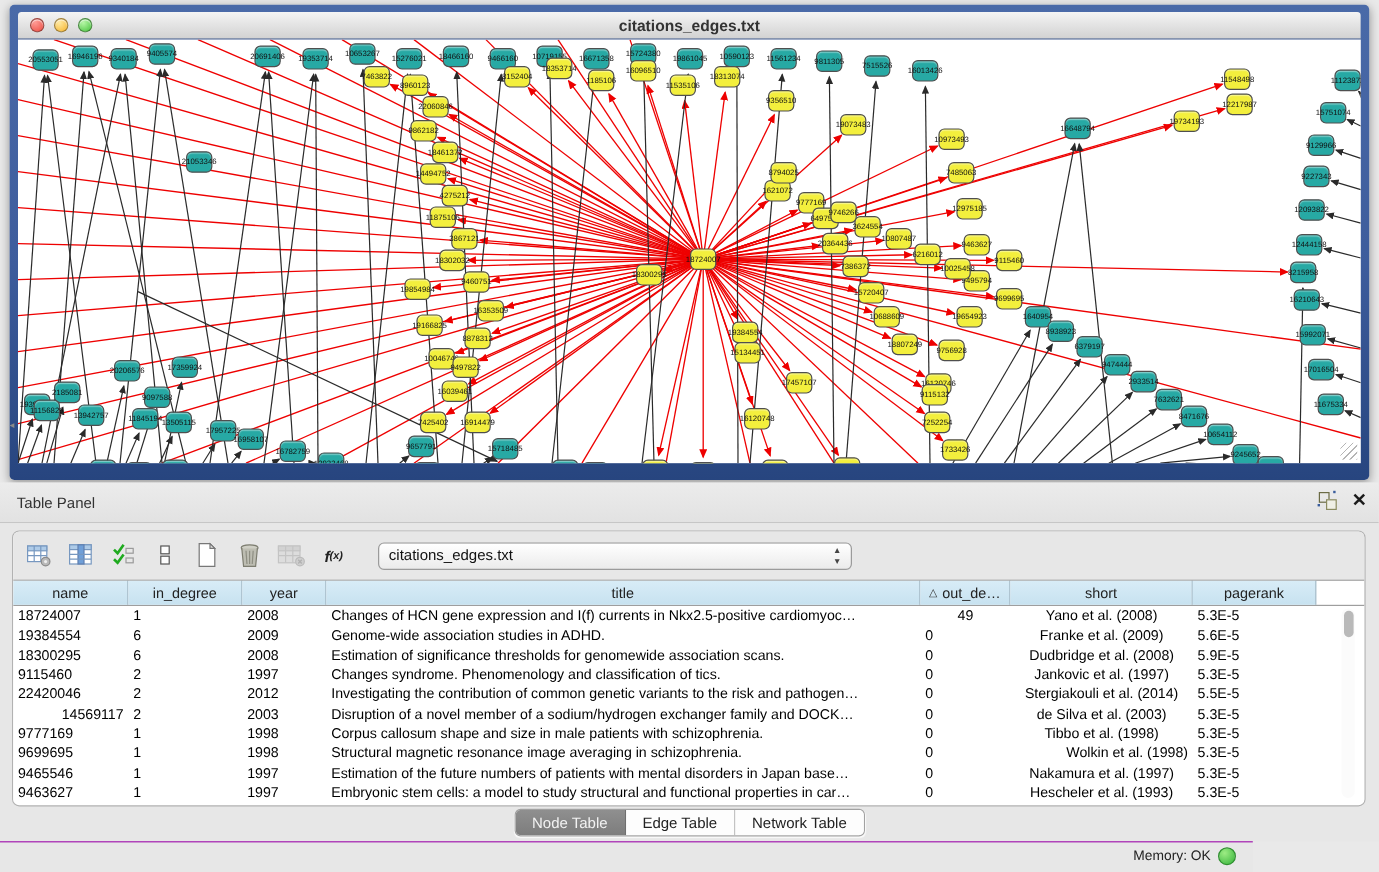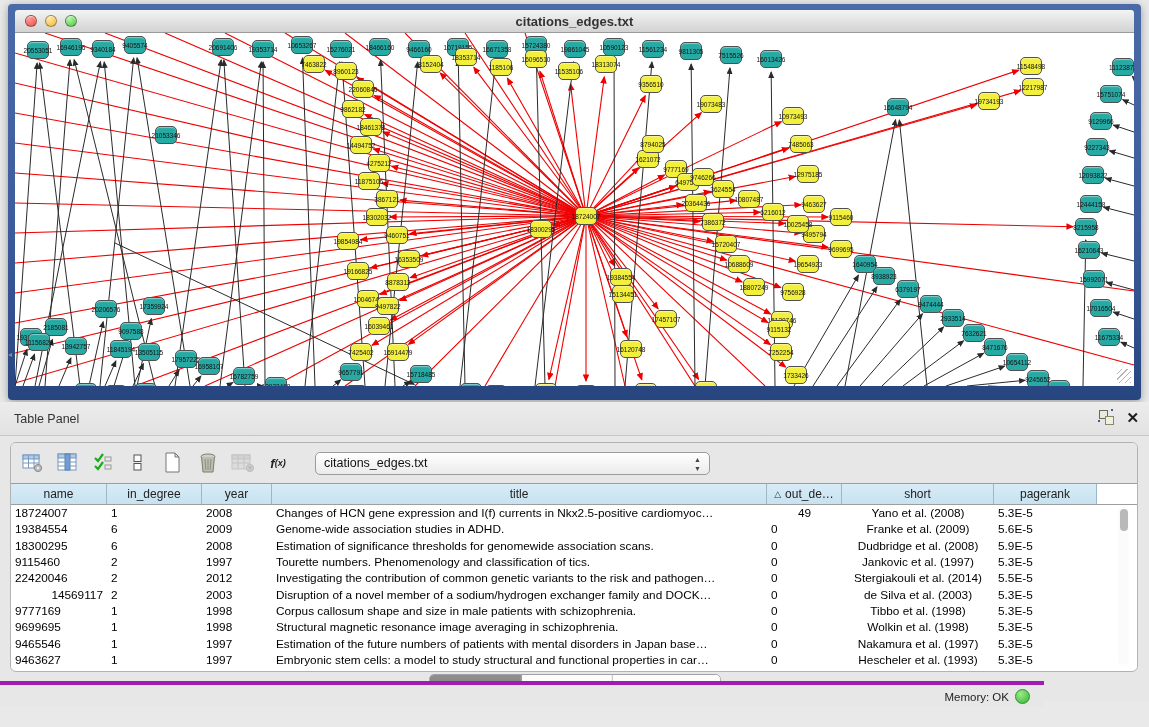--- a/index.html
+++ b/index.html
@@ -68,22 +68,22 @@
   .vthumb { position:absolute; left:1.5px; top:2px; width:8px; height:22px; background:#b9b9b9; border-radius:5px; }
 
   .tabs-bar { position:absolute; left:50%; transform:translateX(-50%); top:238px; height:23px;
     display:flex; border:1px solid #a2a2a2; border-radius:5px; overflow:hidden; background:#fff;
     box-shadow:0 1px 1px rgba(255,255,255,.8); }
   .tab { font-size:12.5px; color:#222; display:flex; align-items:center; justify-content:center;
     padding:0 14px; border-right:1px solid #b5b5b5; background:#fdfdfd; }
   .tab:last-child { border-right:none; }
   .tab.sel { background:linear-gradient(180deg,#8f8f8f,#7d7d7d); color:#f2f2f2; border-right-color:#6f6f6f; }
 
-  .statusbar { position:absolute; left:0; top:681px; width:1044px; height:26px; background:#e7e7e7;
-    border-top:4px solid #a21caf; }
+  .statusbar { position:absolute; left:0; top:701px; width:1044px; height:26px; background:#e7e7e7;
+    border-top:1px solid #a21caf; }
   .mem { position:absolute; right:14px; top:4px; display:flex; align-items:center; gap:6px; }
   .mem-label { font-size:11.5px; color:#222; }
   .mem-dot { width:15px; height:15px; border-radius:50%; border:1px solid #2f8f2f;
     background:radial-gradient(circle at 35% 30%, #9dec84, #35b33a); }
 </style>
 </head>
 <body>
 
 <div class="net-window">
   <div class="titlebar">
@@ -541,21 +541,21 @@
           <div class="td" style="width: 70px; text-align: left;">2008</div>
           <div class="td" style="width: 495px; text-align: left;">Estimation of significance thresholds for genomewide association scans.</div>
           <div class="td" style="width: 75px; text-align: left;">0</div>
           <div class="td" style="width: 152px; text-align: center;">Dudbridge et al. (2008)</div>
           <div class="td" style="width: 103px; text-align: left;">5.9E-5</div>
         </div>
         <div class="trow">
           <div class="td" style="width: 96px; text-align: left;">9115460</div>
           <div class="td" style="width: 95px; text-align: left;">2</div>
           <div class="td" style="width: 70px; text-align: left;">1997</div>
-          <div class="td" style="width: 495px; text-align: left;">Tourette numbers. Phenomenology and classification of tics.</div>
+          <div class="td" style="width: 495px; text-align: left;">Changes syndrome. Phenomenology and classification of tics.</div>
           <div class="td" style="width: 75px; text-align: left;">0</div>
           <div class="td" style="width: 152px; text-align: center;">Jankovic et al. (1997)</div>
           <div class="td" style="width: 103px; text-align: left;">5.3E-5</div>
         </div>
         <div class="trow">
           <div class="td" style="width: 96px; text-align: left;">22420046</div>
           <div class="td" style="width: 95px; text-align: left;">2</div>
           <div class="td" style="width: 70px; text-align: left;">2012</div>
           <div class="td" style="width: 495px; text-align: left;">Investigating the contribution of common genetic variants to the risk and pathogen…</div>
           <div class="td" style="width: 75px; text-align: left;">0</div>
@@ -579,21 +579,21 @@
           <div class="td" style="width: 75px; text-align: left;">0</div>
           <div class="td" style="width: 152px; text-align: center;">Tibbo et al. (1998)</div>
           <div class="td" style="width: 103px; text-align: left;">5.3E-5</div>
         </div>
         <div class="trow">
           <div class="td" style="width: 96px; text-align: left;">9699695</div>
           <div class="td" style="width: 95px; text-align: left;">1</div>
           <div class="td" style="width: 70px; text-align: left;">1998</div>
           <div class="td" style="width: 495px; text-align: left;">Structural magnetic resonance image averaging in schizophrenia.</div>
           <div class="td" style="width: 75px; text-align: left;">0</div>
-          <div class="td" style="width: 152px; text-align: center;">Wolkin et al. (1998)</div>
+          <div class="td" style="width: 152px; text-align: right;">Wolkin et al. (1998)</div>
           <div class="td" style="width: 103px; text-align: left;">5.3E-5</div>
         </div>
         <div class="trow">
           <div class="td" style="width: 96px; text-align: left;">9465546</div>
           <div class="td" style="width: 95px; text-align: left;">1</div>
           <div class="td" style="width: 70px; text-align: left;">1997</div>
           <div class="td" style="width: 495px; text-align: left;">Estimation of the future numbers of patients with mental disorders in Japan base…</div>
           <div class="td" style="width: 75px; text-align: left;">0</div>
           <div class="td" style="width: 152px; text-align: center;">Nakamura et al. (1997)</div>
           <div class="td" style="width: 103px; text-align: left;">5.3E-5</div>

